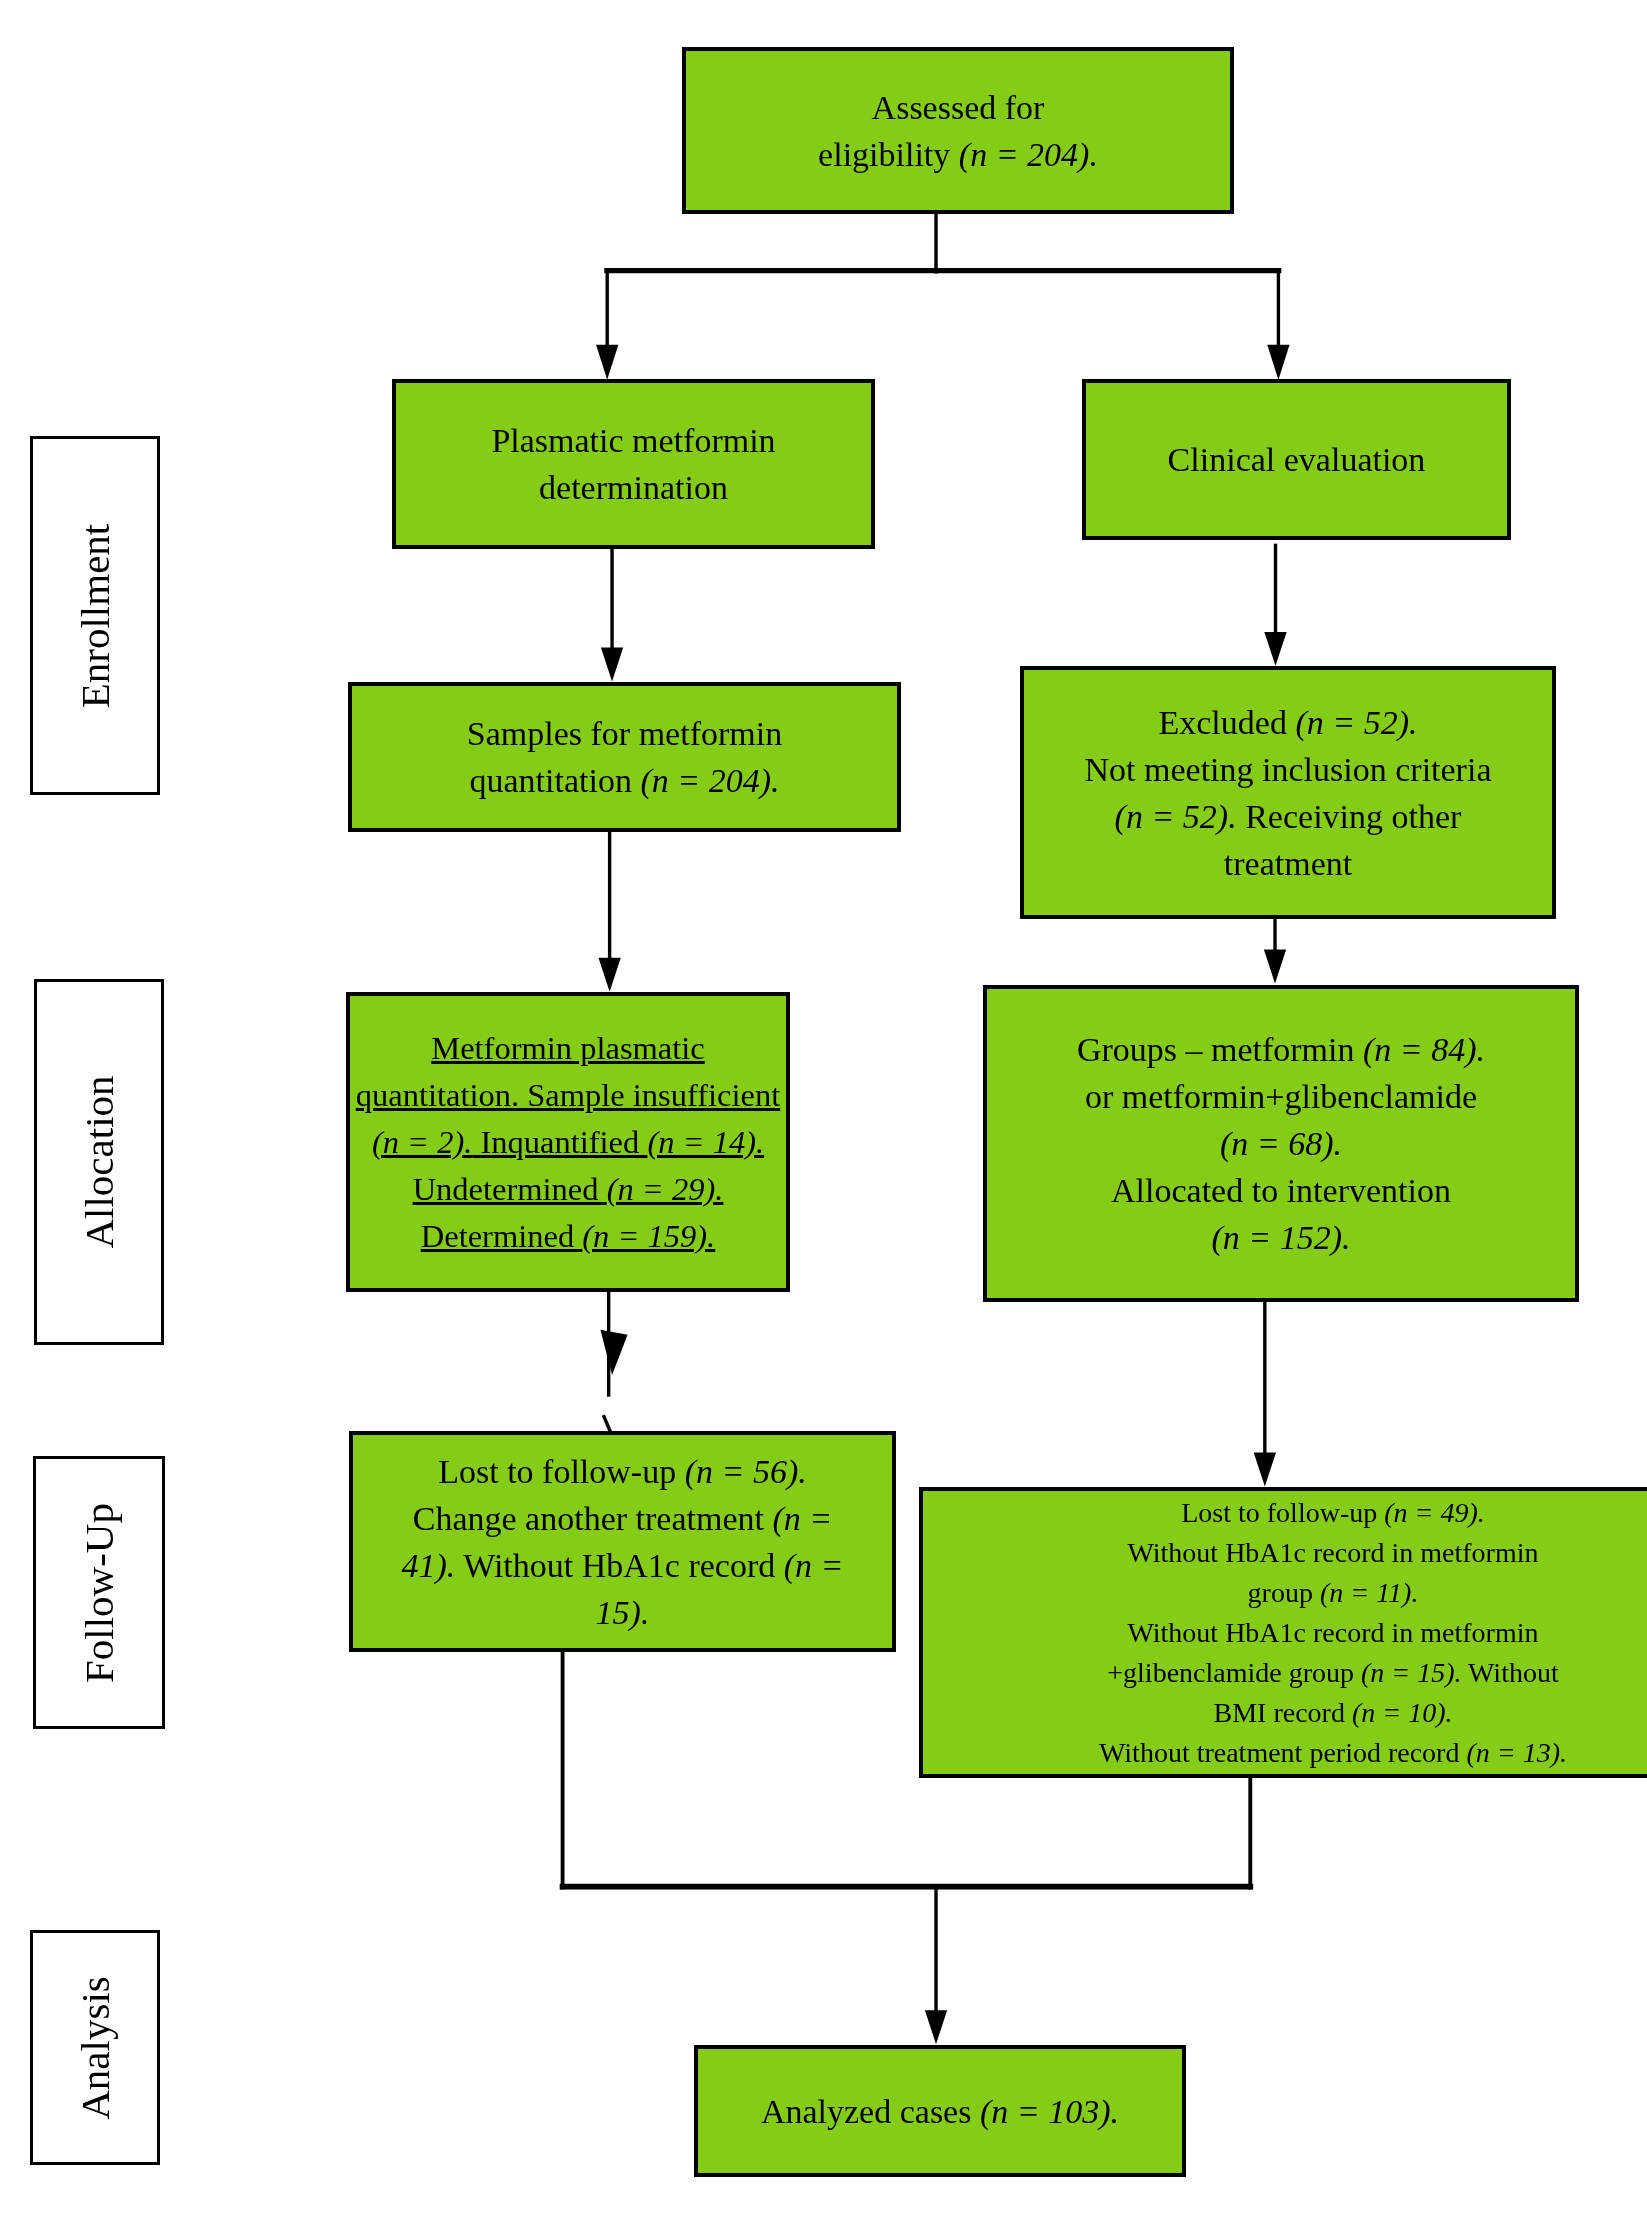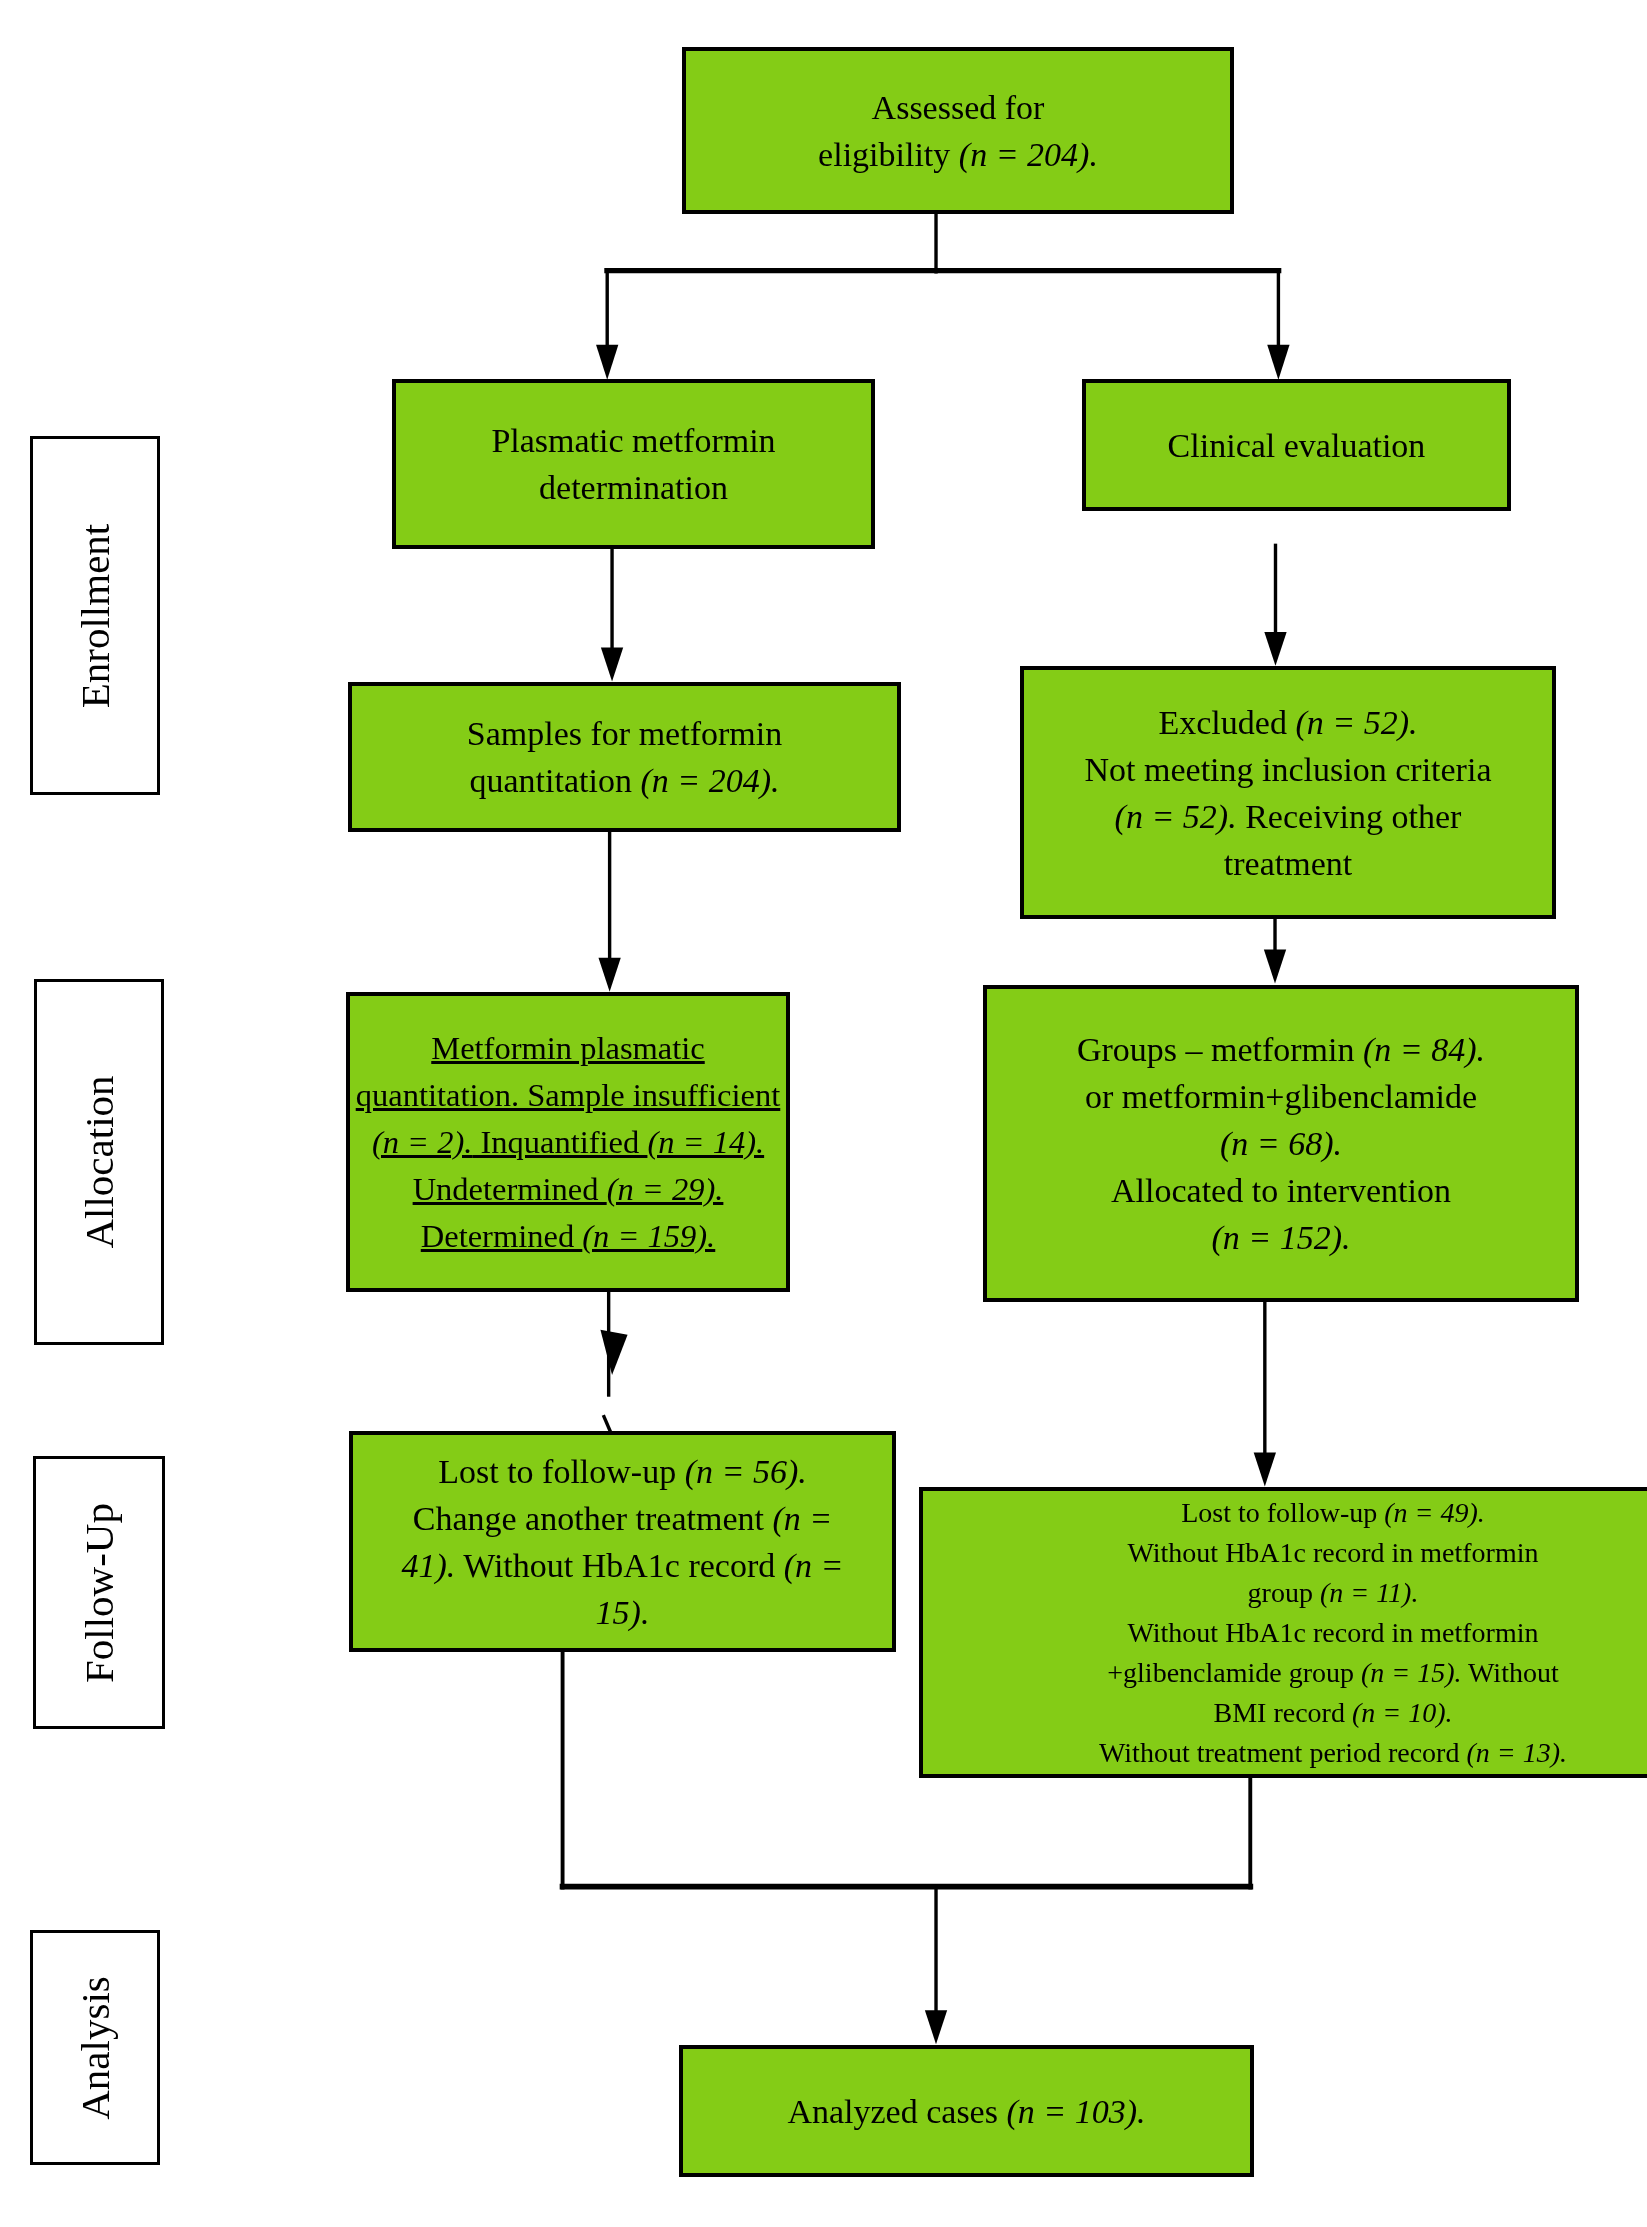--- a/index.html
+++ b/index.html
@@ -32,28 +32,28 @@
     text-align: center;
     font-size: 34px;
     line-height: 47px;
     margin-left: 12px;
   }
   .fbox .txt { white-space: nowrap; }
   .it { font-style: italic; }
 
   #assessed   { left: 670px; top:   47px; width: 552px; height: 167px; }
   #plasmatic  { left:  380px; top:  379px; width:  483px; height: 170px; }
-  #clinical   { left: 1070px; top:  379px; width:  429px; height: 132px; }
+  #clinical   { left: 1070px; top:  379px; width:  429px; height: 161px; }
   #samples    { left:  336px; top: 682px; width: 553px; height: 150px; align-items: center; }
   #excluded   { left: 1008px; top: 666px; width: 536px; height: 253px; }
   #alloc-left { left:  334px; top: 992px; width: 444px; height: 300px; font-size: 32.5px; text-decoration: underline; }
   #alloc-right{ left: 971px; top: 985px; width: 596px; height: 317px; }
   #fu-left    { left:  337px; top: 1431px; width: 547px; height: 221px; }
   #fu-right   { left: 907px; top: 1487px; width: 828px; height: 291px; font-size: 28px; line-height: 40px; }
-  #analyzed   { left: 667px; top: 2045px; width: 575px; height: 132px; }
+  #analyzed   { left: 682px; top: 2045px; width: 492px; height: 132px; }
 
   .slabel {
     position: absolute;
     box-sizing: border-box;
     border: 3.9px solid #000000;
     background: #ffffff;
     display: flex;
     align-items: center;
     justify-content: center;
   }

